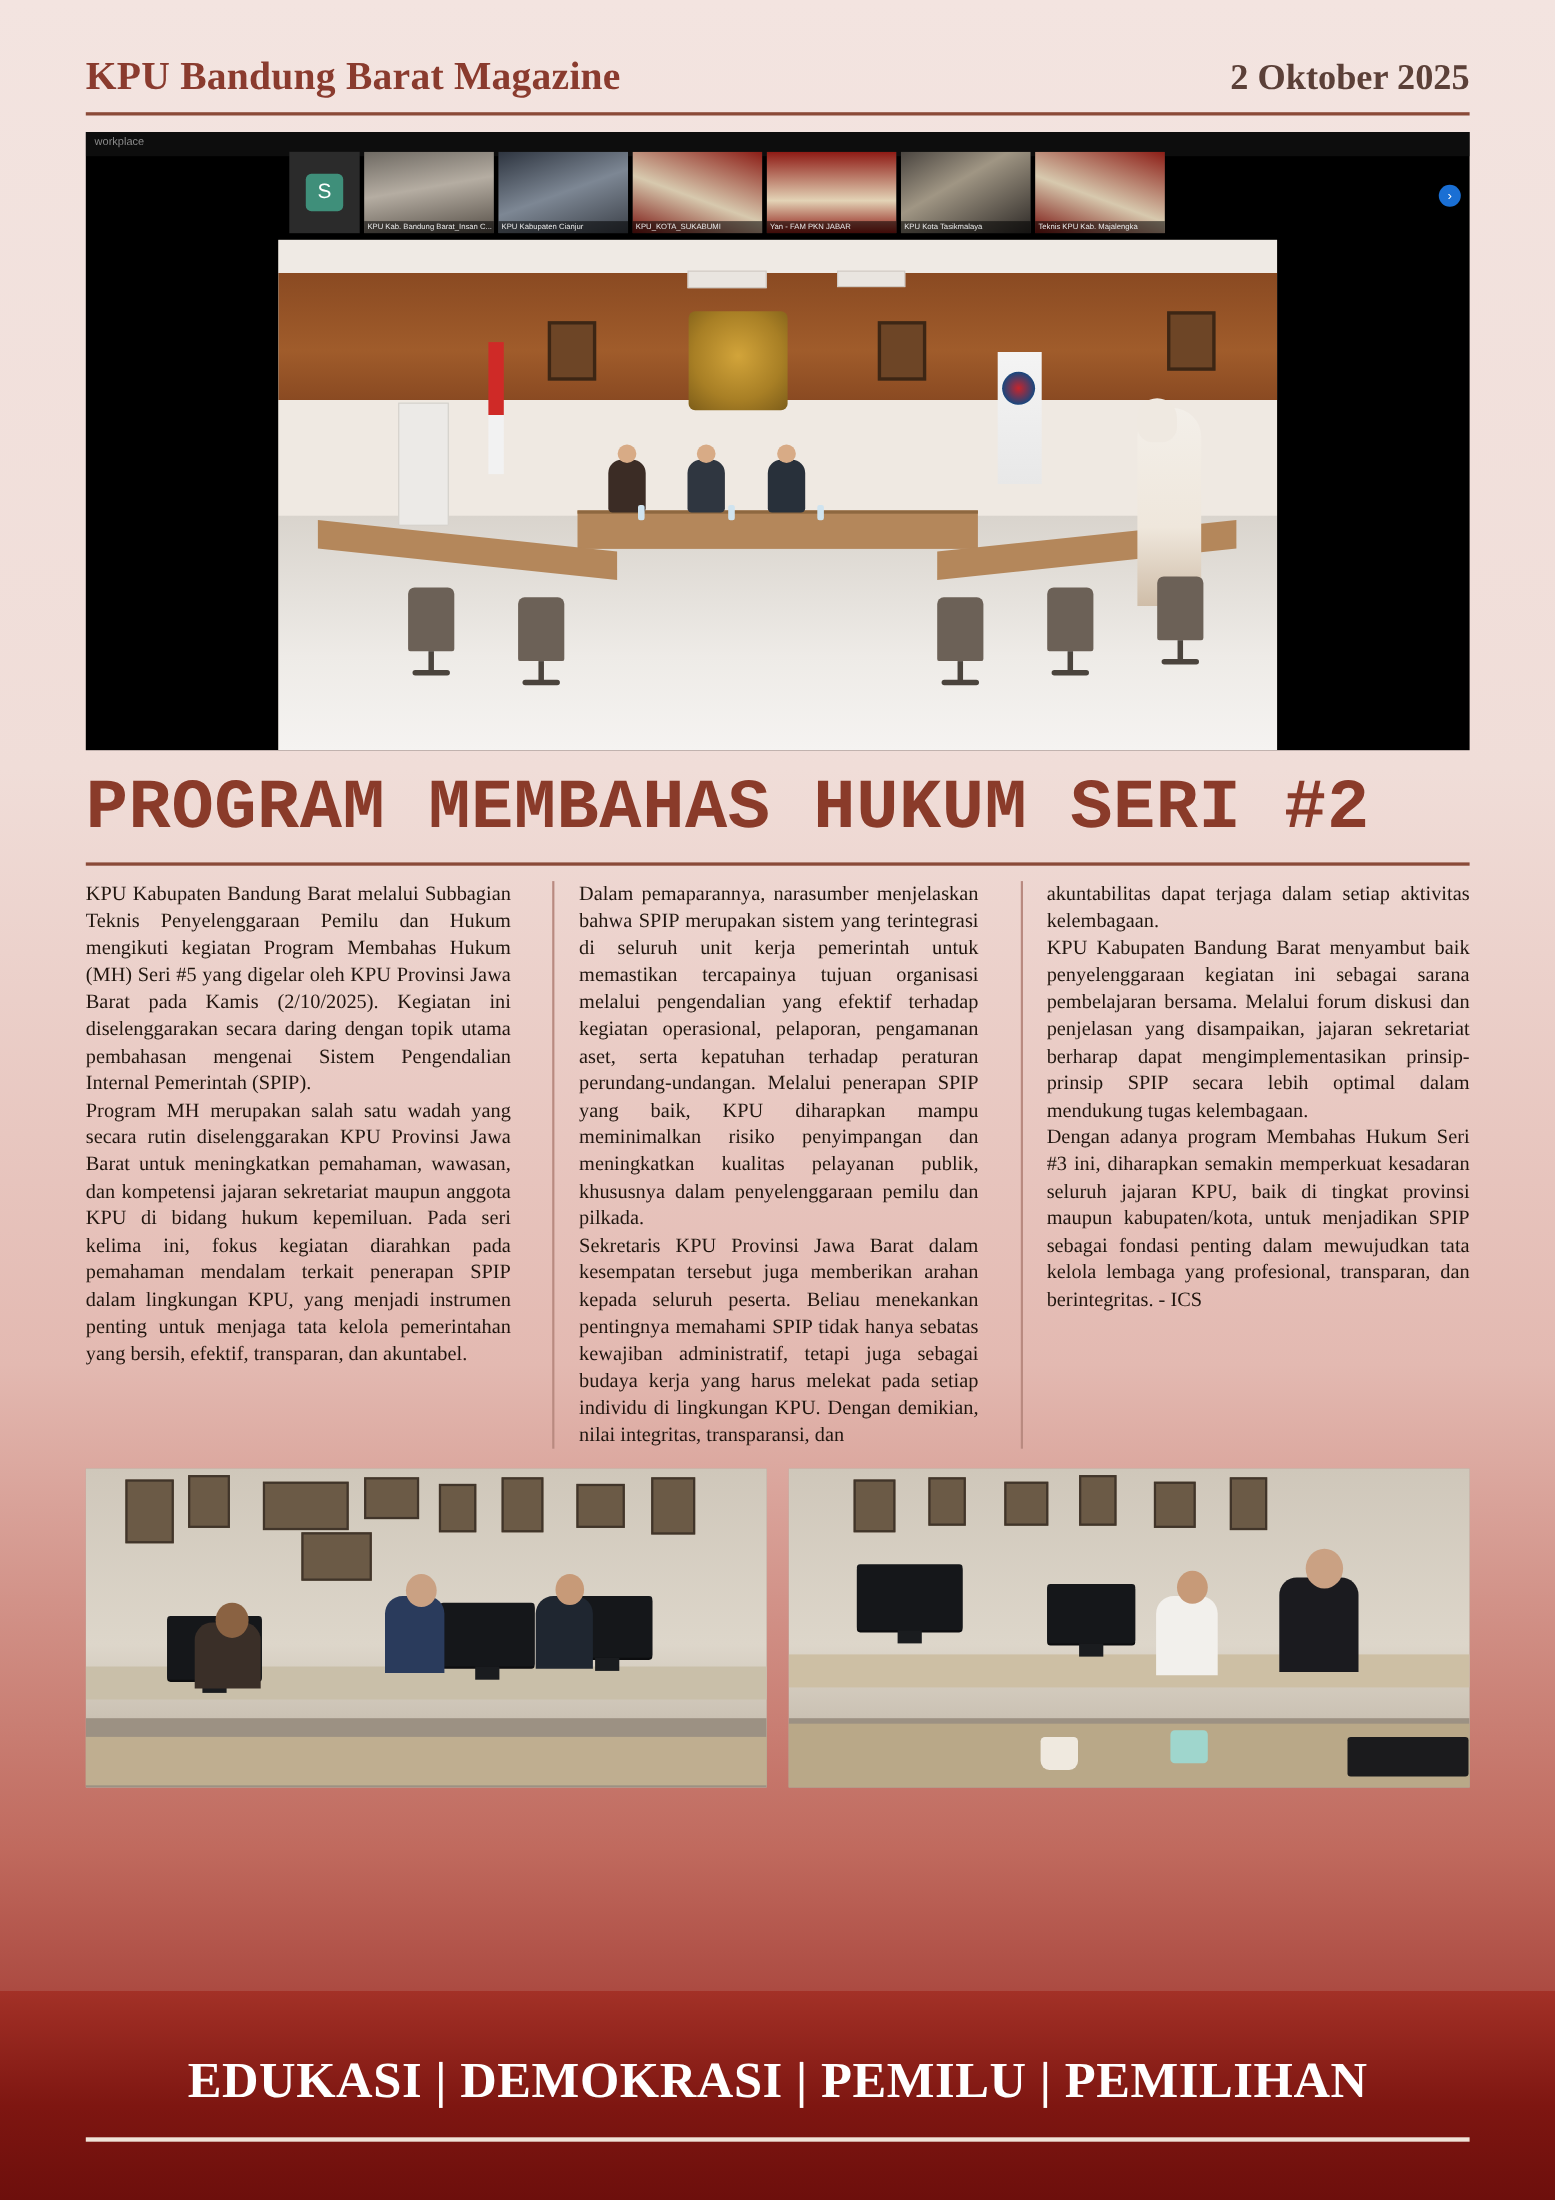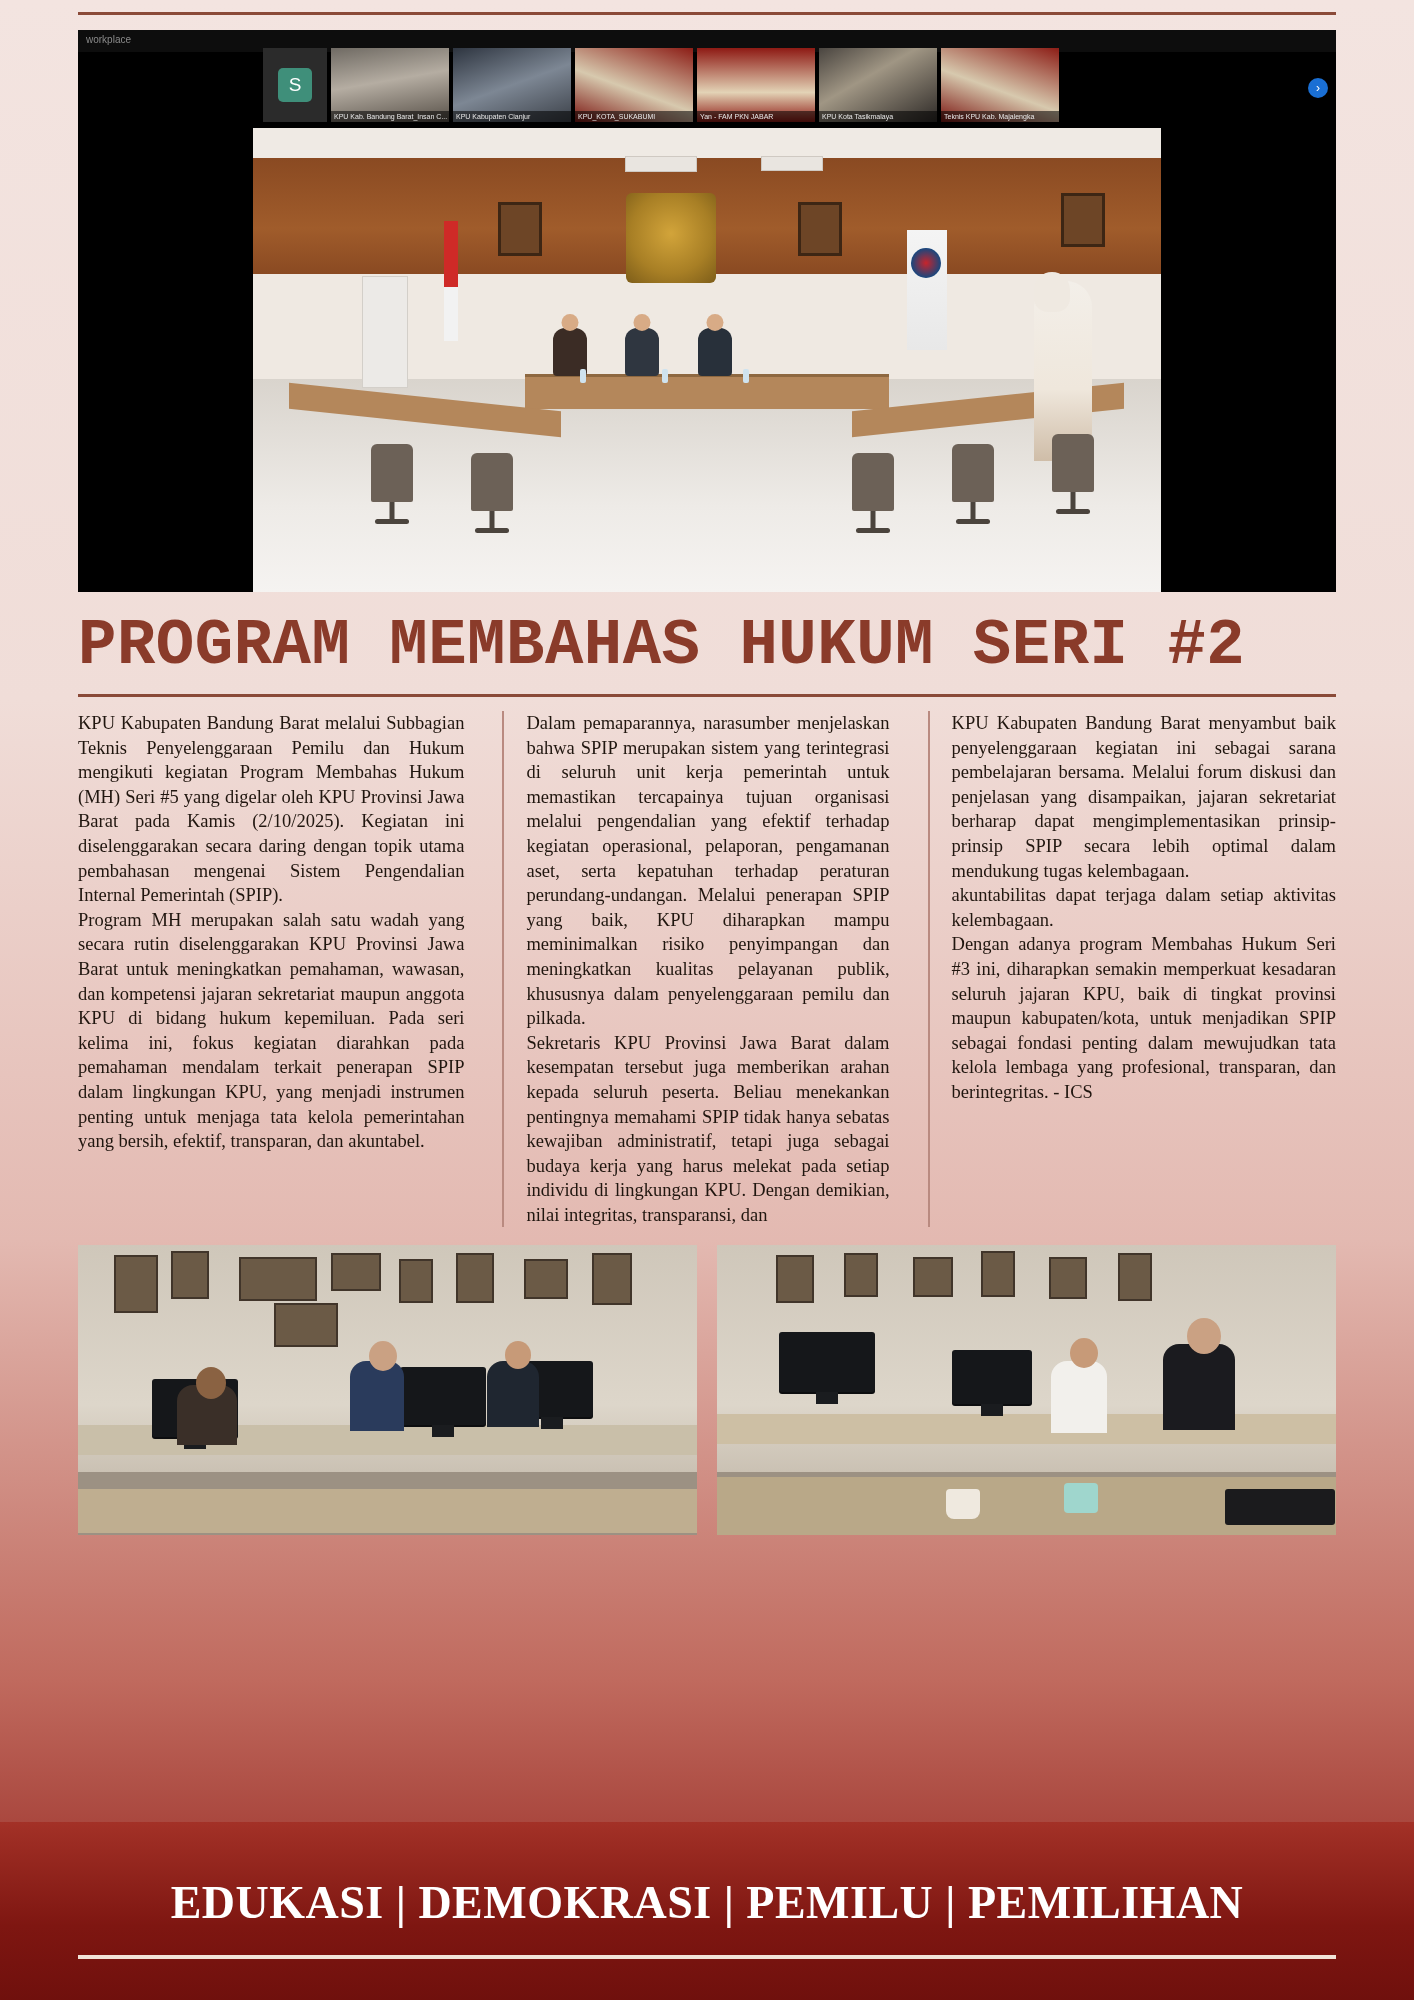--- a/index.html
+++ b/index.html
@@ -261,20 +261,24 @@
     width: 1258px;
     height: 4px;
     background: #f0e3d8;
   }
 </style>
 </head>
 <body>
 
 <div class="page">
 
+  <div class="masthead">
+    <div class="masthead-title">KPU Bandung Barat Magazine</div>
+    <div class="masthead-date">2 Oktober 2025</div>
+  </div>
   <div class="masthead-rule"></div>
 
   <div class="hero">
     <div class="hero-topbar">workplace</div>
 
     <div class="filmstrip">
       <div class="tile t1">
         <div class="avatar-sq">S</div>
       </div>
       <div class="tile">
@@ -365,22 +369,22 @@
   <div class="columns">
     <div class="col">
         <p>KPU Kabupaten Bandung Barat melalui Subbagian Teknis Penyelenggaraan Pemilu dan Hukum mengikuti kegiatan Program Membahas Hukum (MH) Seri #5 yang digelar oleh KPU Provinsi Jawa Barat pada Kamis (2/10/2025). Kegiatan ini diselenggarakan secara daring dengan topik utama pembahasan mengenai Sistem Pengendalian Internal Pemerintah (SPIP).</p>
         <p>Program MH merupakan salah satu wadah yang secara rutin diselenggarakan KPU Provinsi Jawa Barat untuk meningkatkan pemahaman, wawasan, dan kompetensi jajaran sekretariat maupun anggota KPU di bidang hukum kepemiluan. Pada seri kelima ini, fokus kegiatan diarahkan pada pemahaman mendalam terkait penerapan SPIP dalam lingkungan KPU, yang menjadi instrumen penting untuk menjaga tata kelola pemerintahan yang bersih, efektif, transparan, dan akuntabel.</p>
       </div>
     <div class="col">
         <p>Dalam pemaparannya, narasumber menjelaskan bahwa SPIP merupakan sistem yang terintegrasi di seluruh unit kerja pemerintah untuk memastikan tercapainya tujuan organisasi melalui pengendalian yang efektif terhadap kegiatan operasional, pelaporan, pengamanan aset, serta kepatuhan terhadap peraturan perundang-undangan. Melalui penerapan SPIP yang baik, KPU diharapkan mampu meminimalkan risiko penyimpangan dan meningkatkan kualitas pelayanan publik, khususnya dalam penyelenggaraan pemilu dan pilkada.</p>
         <p>Sekretaris KPU Provinsi Jawa Barat dalam kesempatan tersebut juga memberikan arahan kepada seluruh peserta. Beliau menekankan pentingnya memahami SPIP tidak hanya sebatas kewajiban administratif, tetapi juga sebagai budaya kerja yang harus melekat pada setiap individu di lingkungan KPU. Dengan demikian, nilai integritas, transparansi, dan</p>
       </div>
     <div class="col">
+        <p>akuntabilitas dapat terjaga dalam setiap aktivitas kelembagaan.</p>
         <p>KPU Kabupaten Bandung Barat menyambut baik penyelenggaraan kegiatan ini sebagai sarana pembelajaran bersama. Melalui forum diskusi dan penjelasan yang disampaikan, jajaran sekretariat berharap dapat mengimplementasikan prinsip-prinsip SPIP secara lebih optimal dalam mendukung tugas kelembagaan.</p>
-        <p>akuntabilitas dapat terjaga dalam setiap aktivitas kelembagaan.</p>
         <p>Dengan adanya program Membahas Hukum Seri #3 ini, diharapkan semakin memperkuat kesadaran seluruh jajaran KPU, baik di tingkat provinsi maupun kabupaten/kota, untuk menjadikan SPIP sebagai fondasi penting dalam mewujudkan tata kelola lembaga yang profesional, transparan, dan berintegritas. - ICS</p>
       </div>
   </div>
 
   <div class="photos">
     <div class="photo">
       <div class="ph-wall"></div>
       <div class="ph-frames">
         <div class="ph-frame" style="left:2%;top:4%;width:40px;height:54px;"></div>
         <div class="ph-frame" style="left:12%;top:0%;width:34px;height:44px;"></div>

